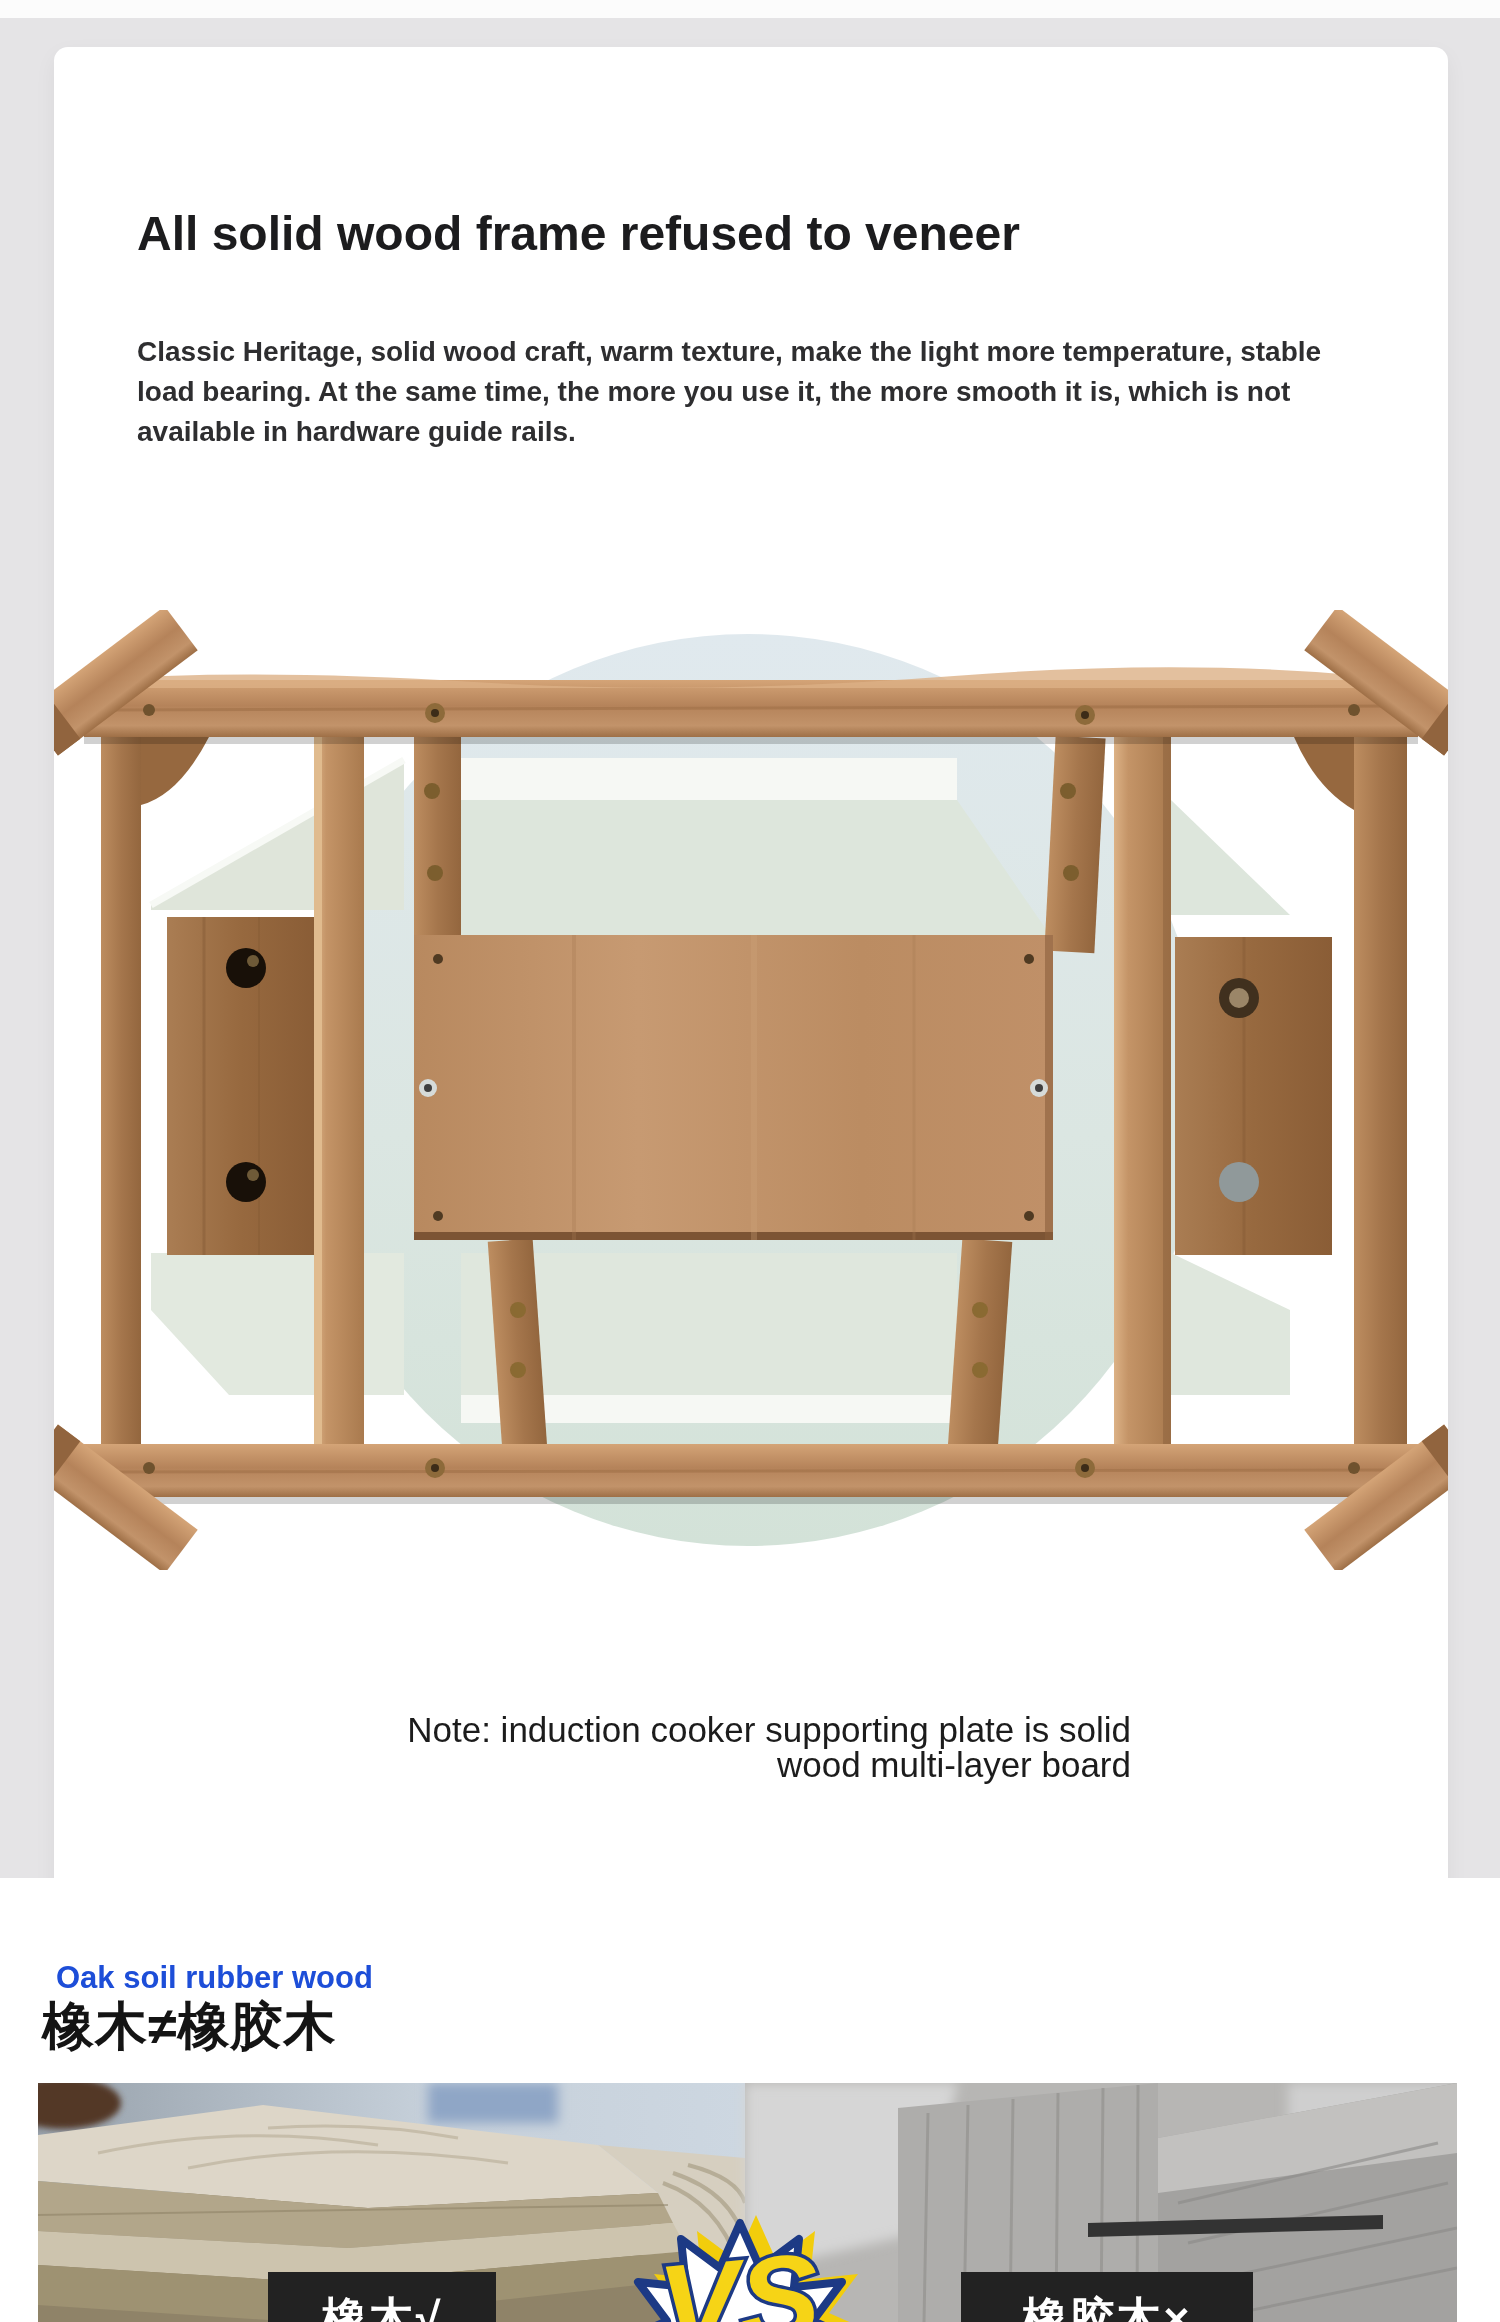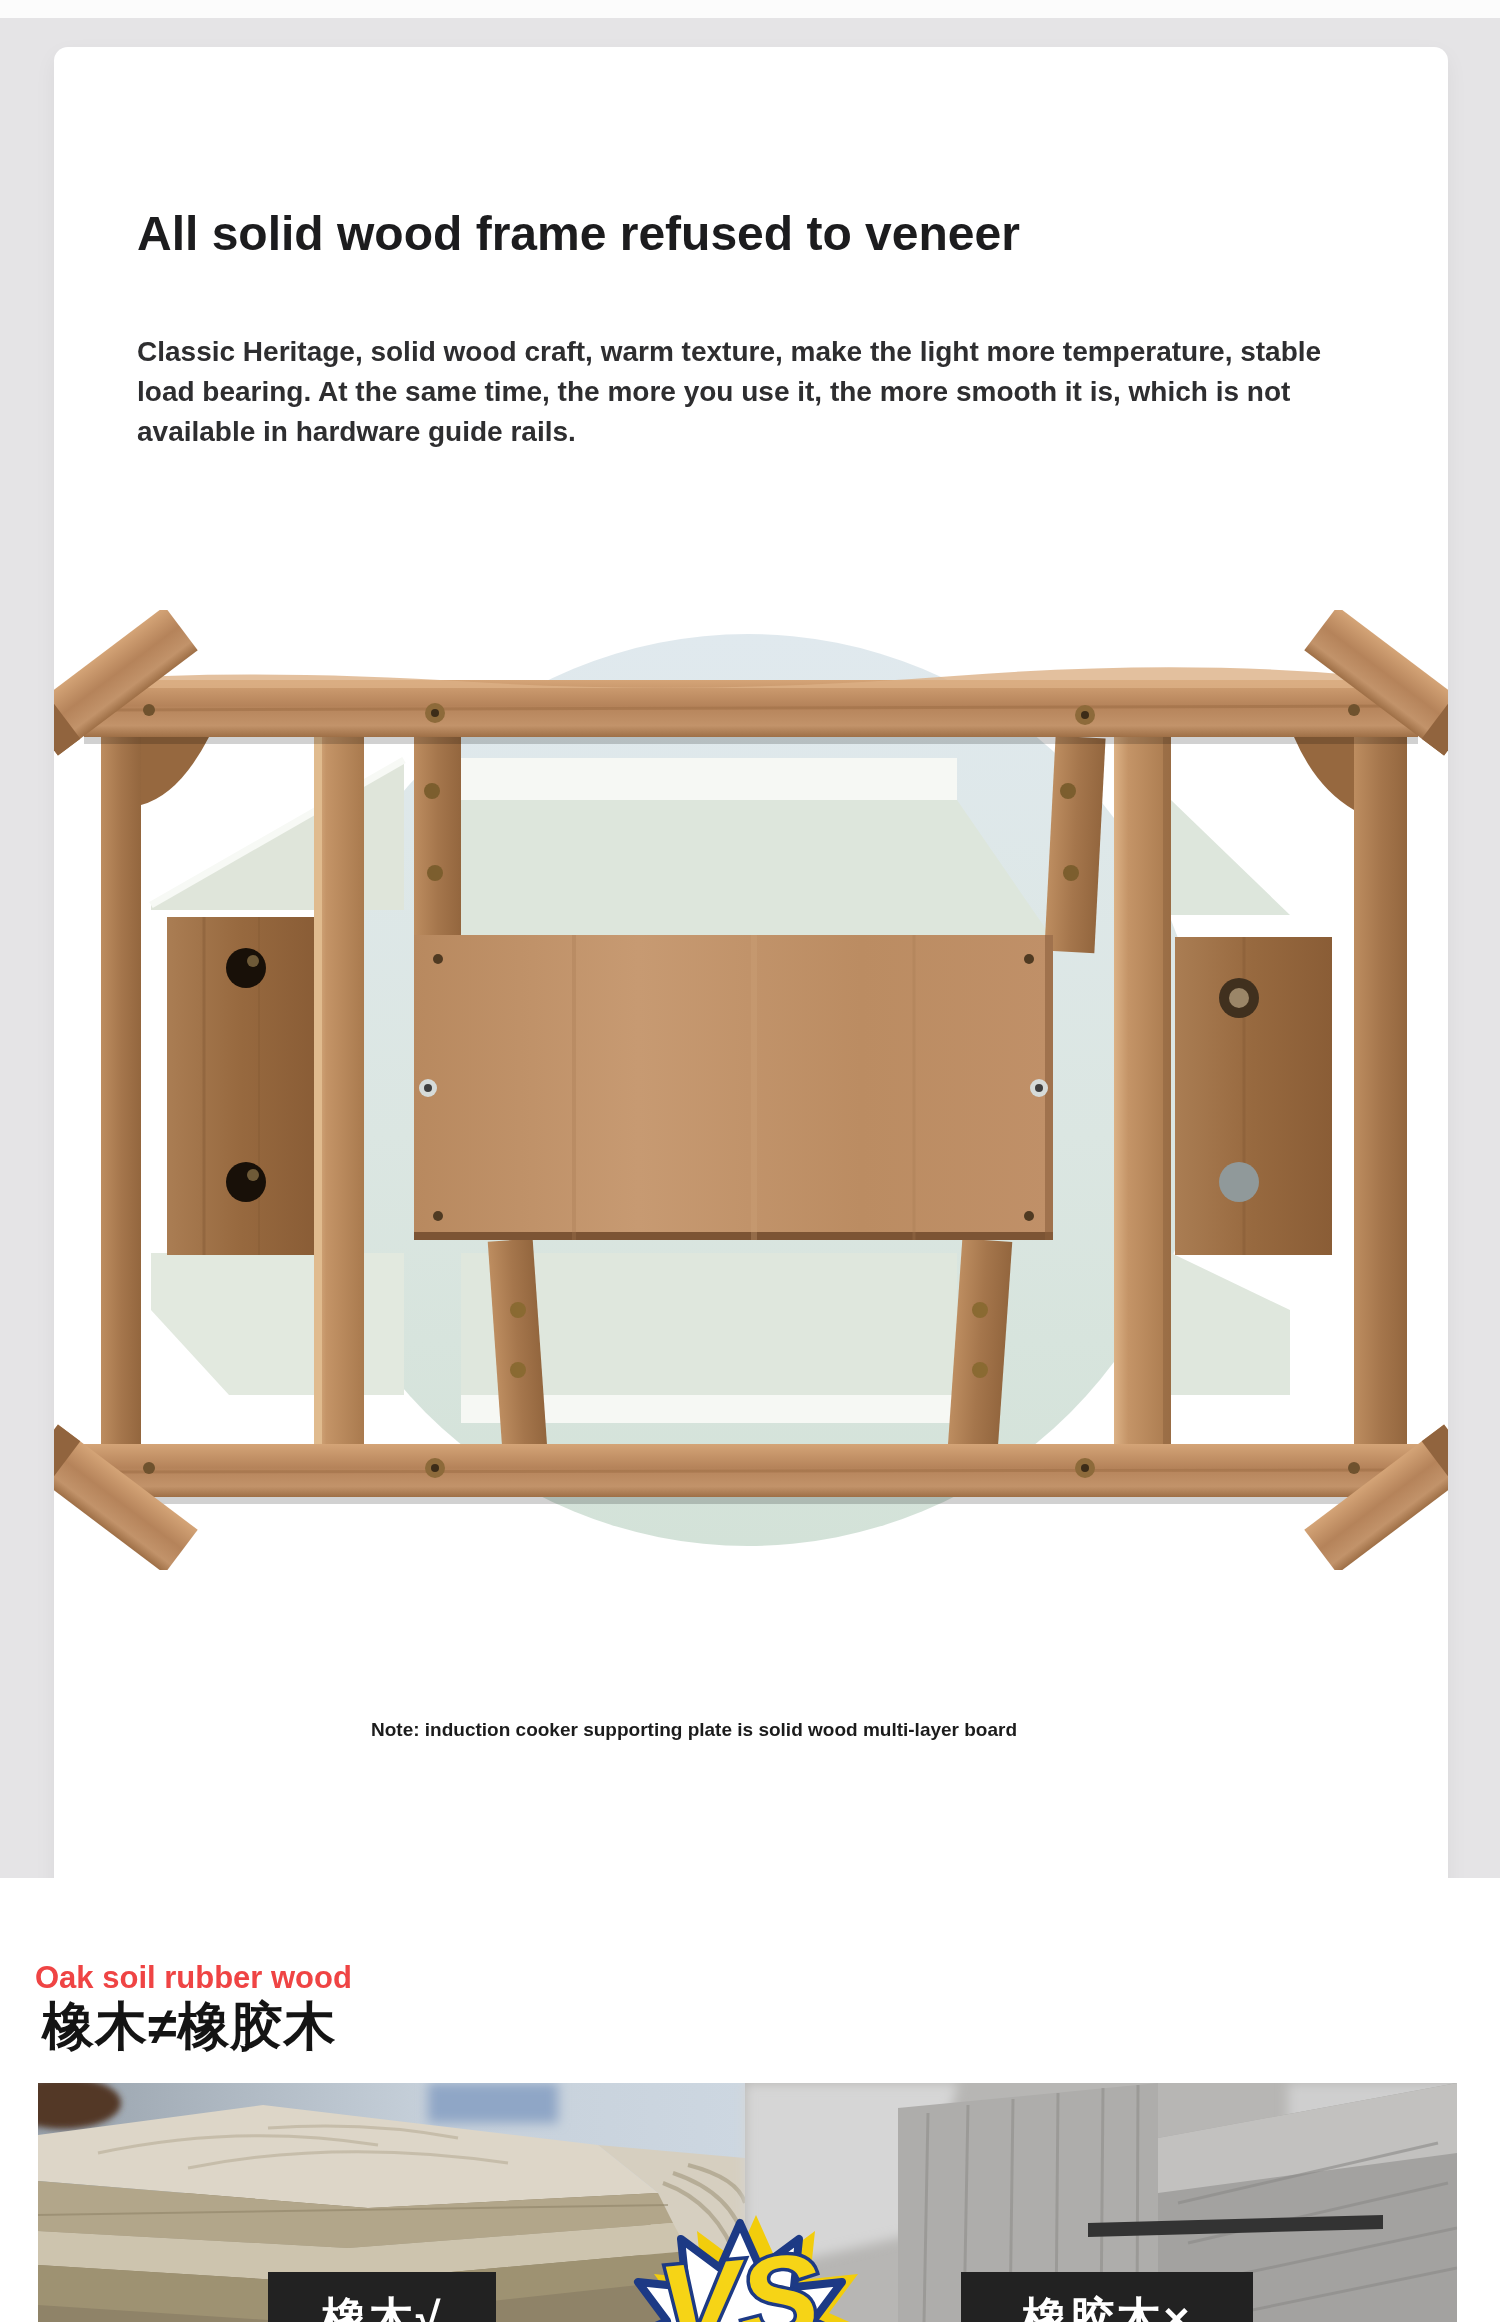--- a/index.html
+++ b/index.html
@@ -13,26 +13,26 @@
   .page{position:relative;width:1500px;height:2322px;overflow:hidden;background:var(--page_bg);}
   .top-strip{position:absolute;left:0;top:0;width:1500px;height:18px;background:var(--strip_bg);}
   .gray-section{position:absolute;left:0;top:18px;width:1500px;height:1860px;background:var(--section_bg);}
   .hero-card{position:absolute;left:54px;top:47px;width:1394px;height:1958px;background:var(--card_bg);
     border-radius:14px;box-shadow:0 8px 22px rgba(0,0,0,0.05);}
   .hero-heading{position:absolute;left:83px;top:159px;font-size:48px;font-weight:bold;
     color:var(--heading_color);letter-spacing:0px;white-space:nowrap;}
   .hero-description{position:absolute;left:83px;top:285px;width:1240px;font-size:28px;font-weight:bold;
     line-height:40px;color:var(--body_color);}
   .photo-wrap{position:absolute;left:0;top:563px;width:1394px;height:960px;overflow:hidden;}
-  .hero-note{position:absolute;left:50%;transform:translateX(-50%);top:1665px;width:760px;text-align:left;
-    font-size:19px;font-weight:bold;line-height:35px;color:var(--note_color);}
+  .hero-note{position:absolute;left:50%;transform:translateX(-50%);top:1665px;width:760px;text-align:right;
+    font-size:35px;font-weight:normal;line-height:35px;color:var(--note_color);}
   .bottom-section{position:absolute;left:0;top:1878px;width:1500px;height:444px;background:var(--page_bg);}
   .cn-heading{position:absolute;left:42px;top:1992px;font-size:52px;font-weight:bold;color:#141414;
     letter-spacing:1px;z-index:1;white-space:nowrap;text-align:center;}
-  .en-heading{position:absolute;left:35px;top:1960px;font-size:31px;font-weight:bold;color:#ef4444;
+  .en-heading{position:absolute;left:56px;top:1960px;font-size:31px;font-weight:bold;color:#1d4ed8;
     z-index:2;white-space:nowrap;}
   .compare-photo{position:absolute;left:38px;top:2083px;width:1419px;height:239px;z-index:1;}
   .compare-label{position:absolute;top:2272px;height:60px;background:var(--label_bg);color:var(--label_text);
     font-size:45px;font-weight:bold;text-align:center;padding-top:17px;z-index:3;letter-spacing:2px;
     font-family:"Liberation Sans","DejaVu Sans",sans-serif;}
   .compare-label.left{left:268px;width:228px;}
   .compare-label.right{left:961px;width:292px;}
   .vs-badge{position:absolute;left:600px;top:2191px;width:280px;height:131px;z-index:4;}
   svg{display:block;}
 </style>

